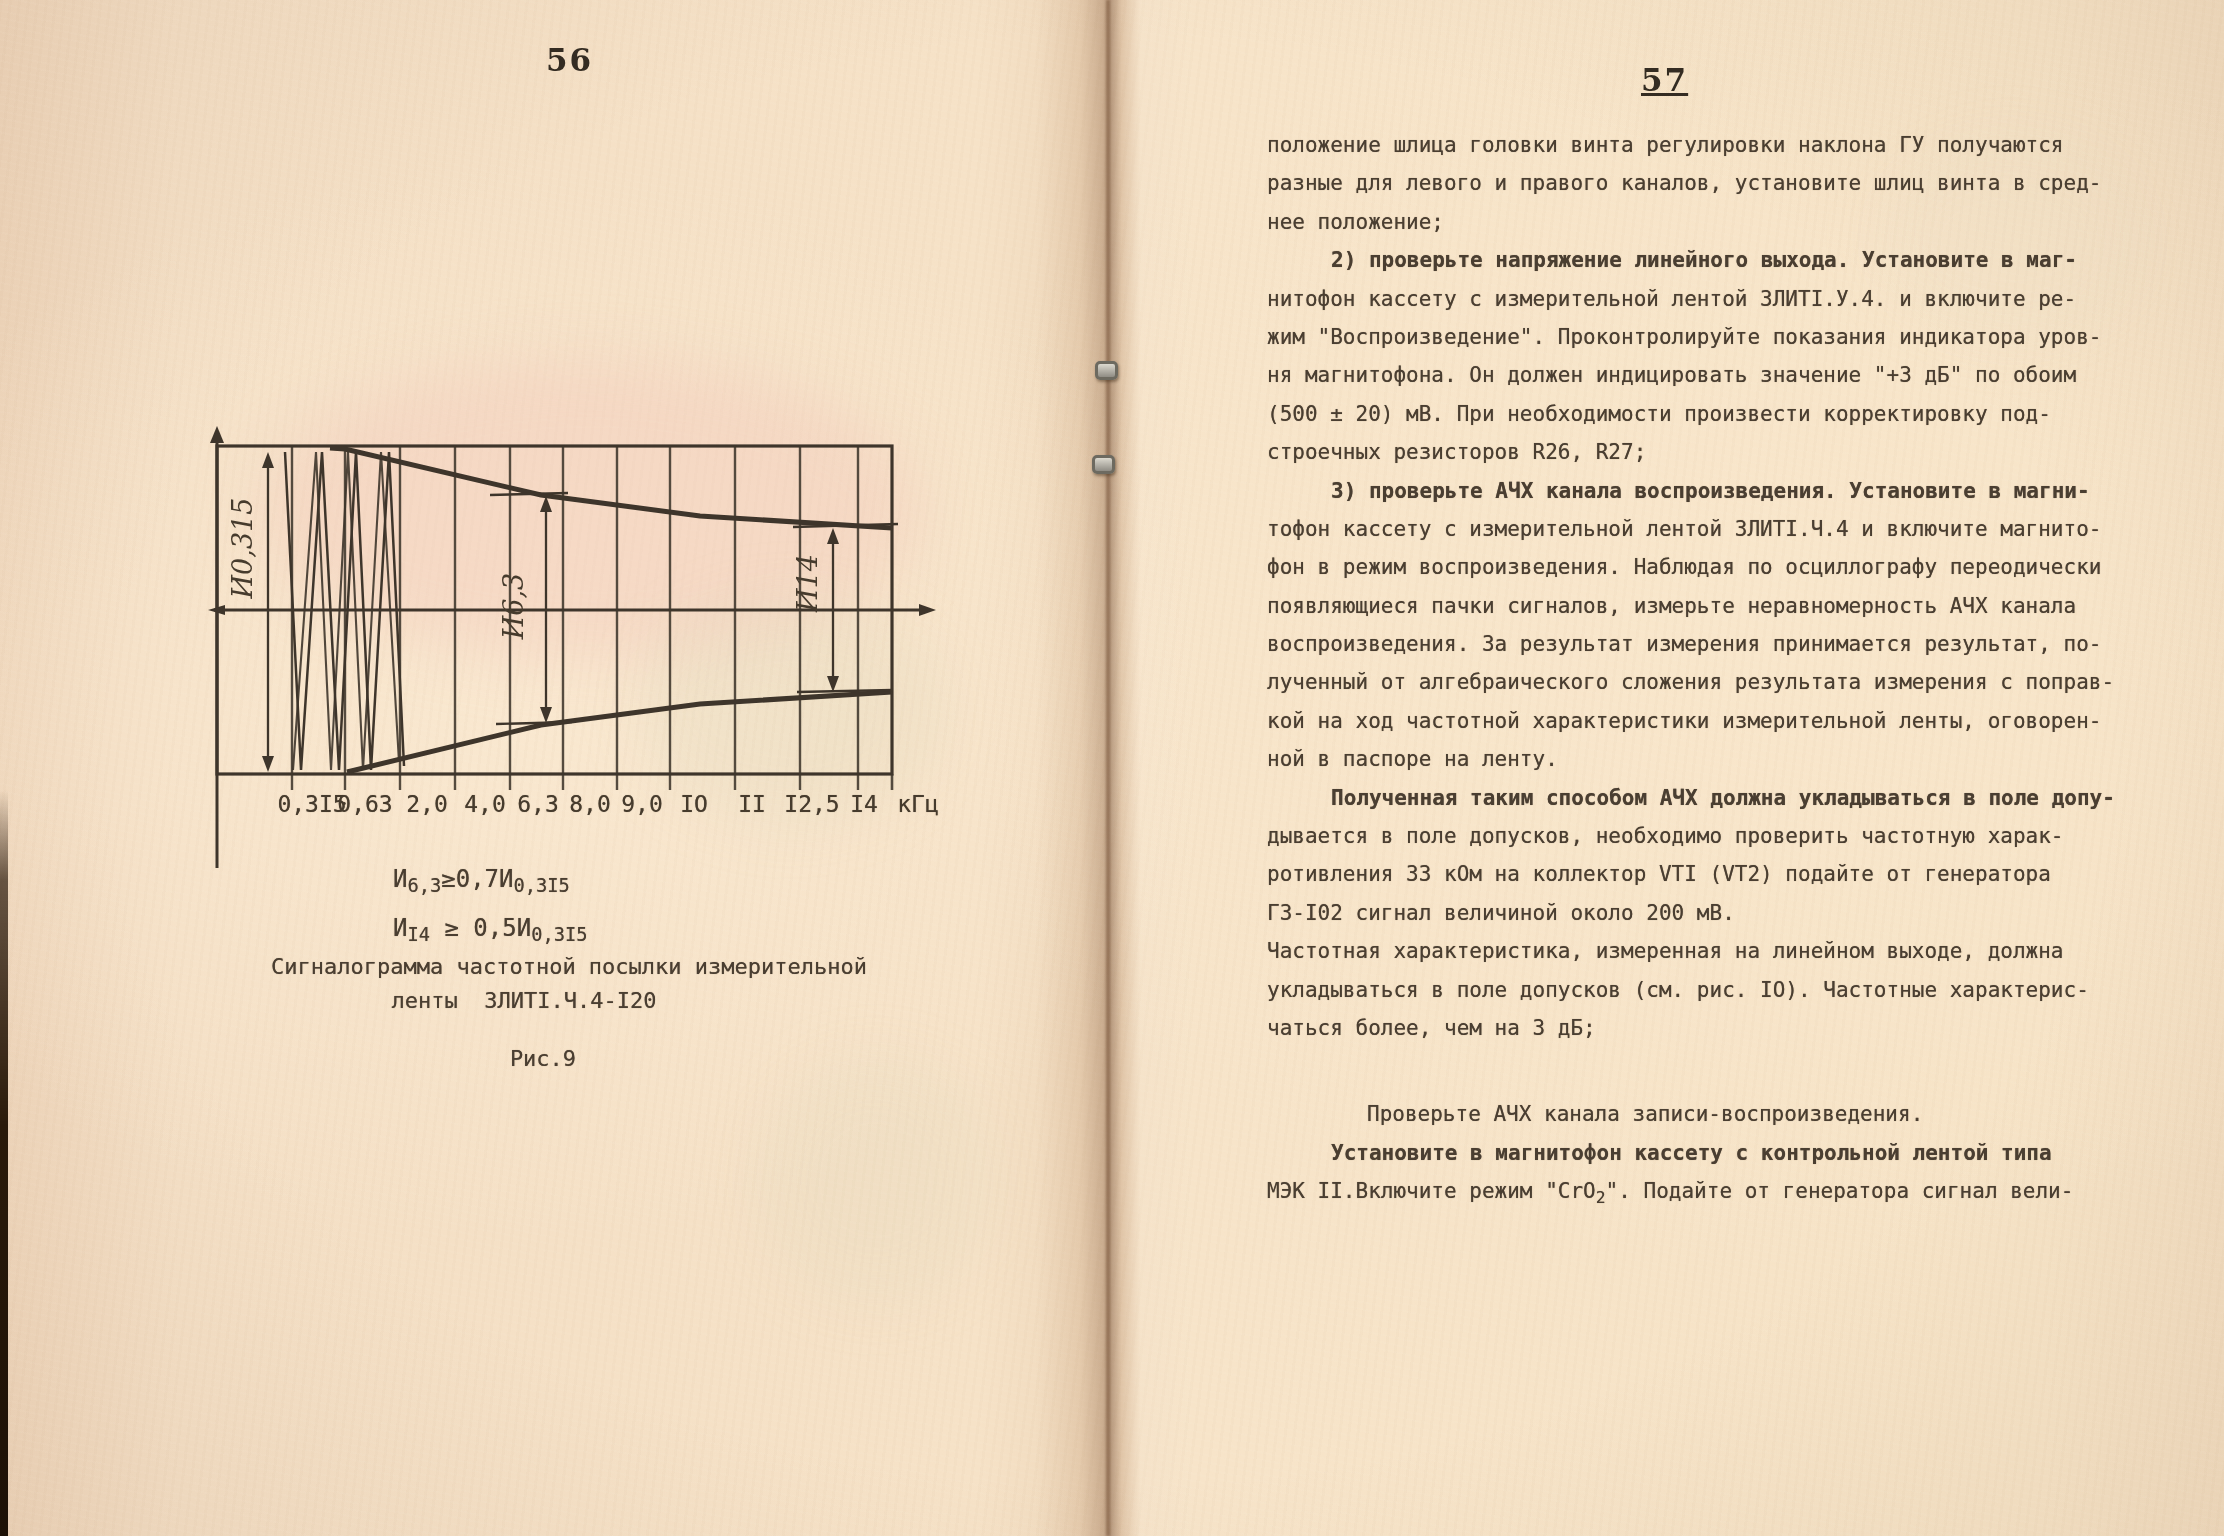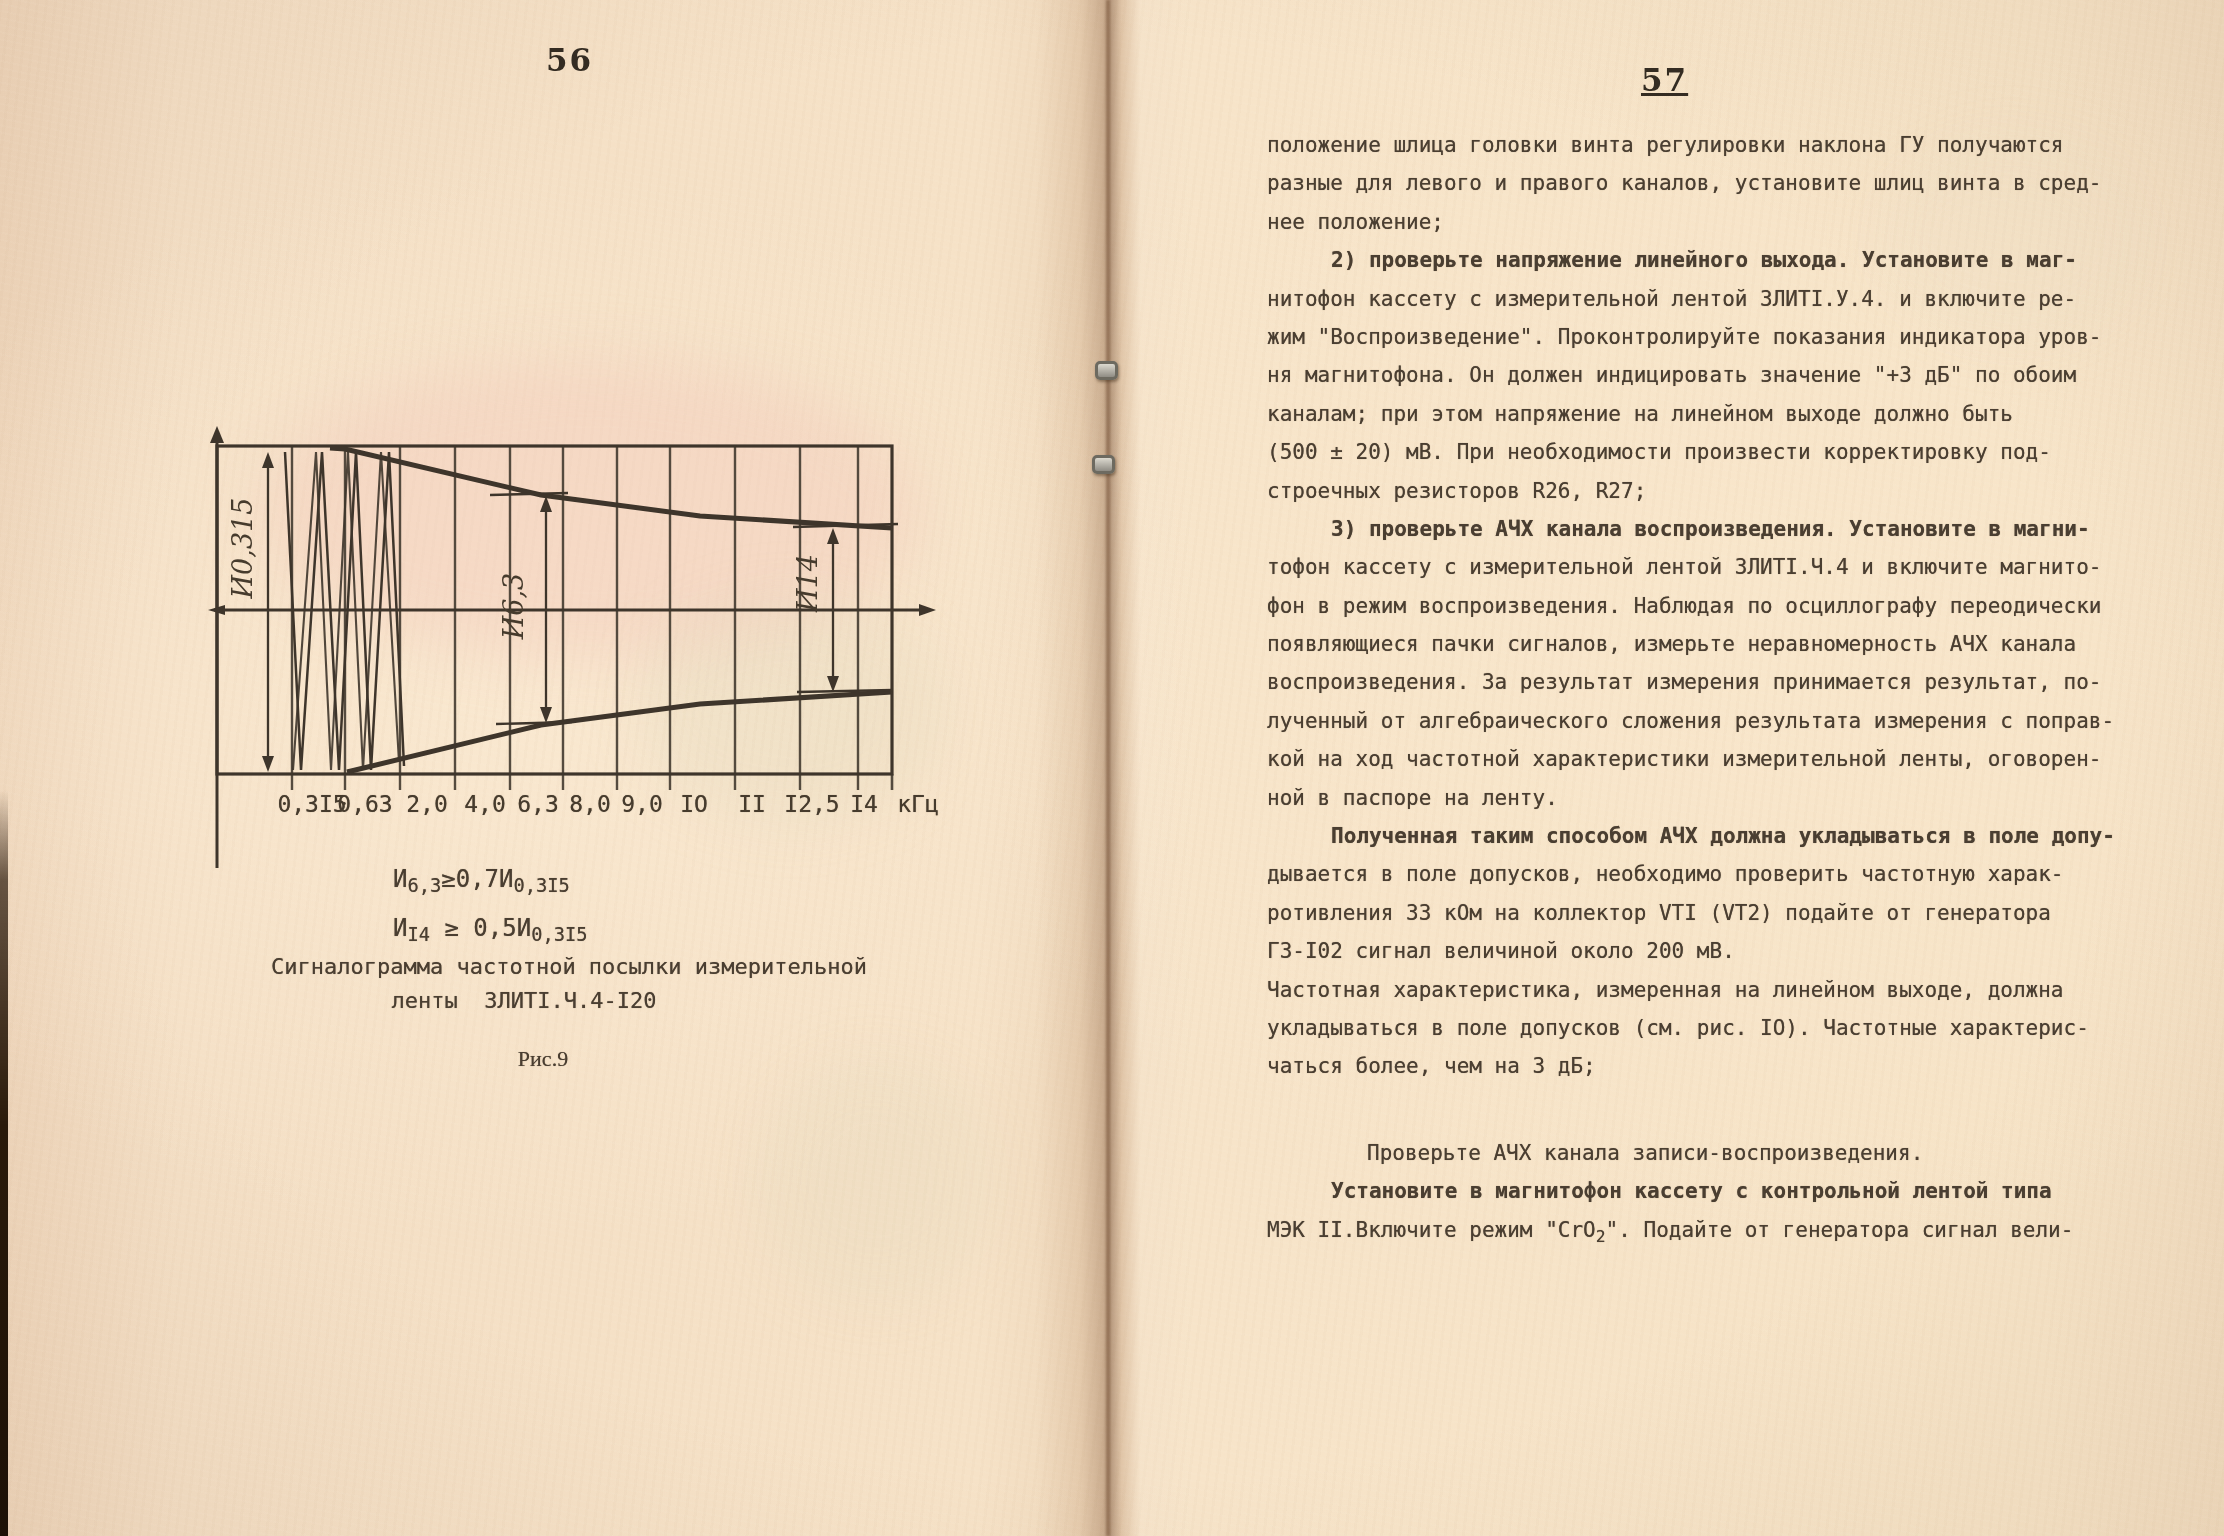--- a/index.html
+++ b/index.html
@@ -70,21 +70,21 @@
   .hand{
     font-family:"DejaVu Serif","Liberation Serif",serif;
     font-style:italic;font-size:27px;text-anchor:middle;fill:#3c332a;
   }
 
   .formulas{position:absolute;left:393px;top:858px;font-size:24px;line-height:42px;}
   .formulas sub{font-size:.78em;vertical-align:-.28em;}
   .caption{position:absolute;left:229px;top:952px;width:680px;text-align:center;
     font-size:22px;line-height:30px;}
   .cap2{transform:translateX(-45px);margin-top:4px;white-space:pre;}
-  .figlabel{transform:translateX(-26px);margin-top:28px;font-family:Liberation Serif, serif;}
+  .figlabel{transform:translateX(-26px);margin-top:28px;}
 
   .bodytext{position:absolute;left:1267px;top:133px;width:850px;font-size:21px;}
   .tline{height:38.4px;white-space:pre;}
   .tline sub{font-size:.78em;vertical-align:-.28em;}
   .ind1{padding-left:64px;font-weight:bold;}
   .ind2{padding-left:100px;margin-top:48px;}
 </style>
 </head>
 <body>
 
@@ -195,21 +195,20 @@
   </div>
 
   <div class="bodytext typed">
       <div class="tline">положение шлица головки винта регулировки наклона ГУ получаются</div>
       <div class="tline">разные для левого и правого каналов, установите шлиц винта в сред-</div>
       <div class="tline">нее положение;</div>
       <div class="tline ind1">2) проверьте напряжение линейного выхода. Установите в маг-</div>
       <div class="tline">нитофон кассету с измерительной лентой ЗЛИТI.У.4. и включите ре-</div>
       <div class="tline">жим "Воспроизведение". Проконтролируйте показания индикатора уров-</div>
       <div class="tline">ня магнитофона. Он должен индицировать значение "+3 дБ" по обоим</div>
-      <div class="tline">каналам; при этом напряжение на линейном выходе должно быть</div>
       <div class="tline">(500 ± 20) мВ. При необходимости произвести корректировку под-</div>
       <div class="tline">строечных резисторов R26, R27;</div>
       <div class="tline ind1">3) проверьте АЧХ канала воспроизведения. Установите в магни-</div>
       <div class="tline">тофон кассету с измерительной лентой ЗЛИТI.Ч.4 и включите магнито-</div>
       <div class="tline">фон в режим воспроизведения. Наблюдая по осциллографу переодически</div>
       <div class="tline">появляющиеся пачки сигналов, измерьте неравномерность АЧХ канала</div>
       <div class="tline">воспроизведения. За результат измерения принимается результат, по-</div>
       <div class="tline">лученный от алгебраического сложения результата измерения с поправ-</div>
       <div class="tline">кой на ход частотной характеристики измерительной ленты, оговорен-</div>
       <div class="tline">ной в паспоре на ленту.</div>

